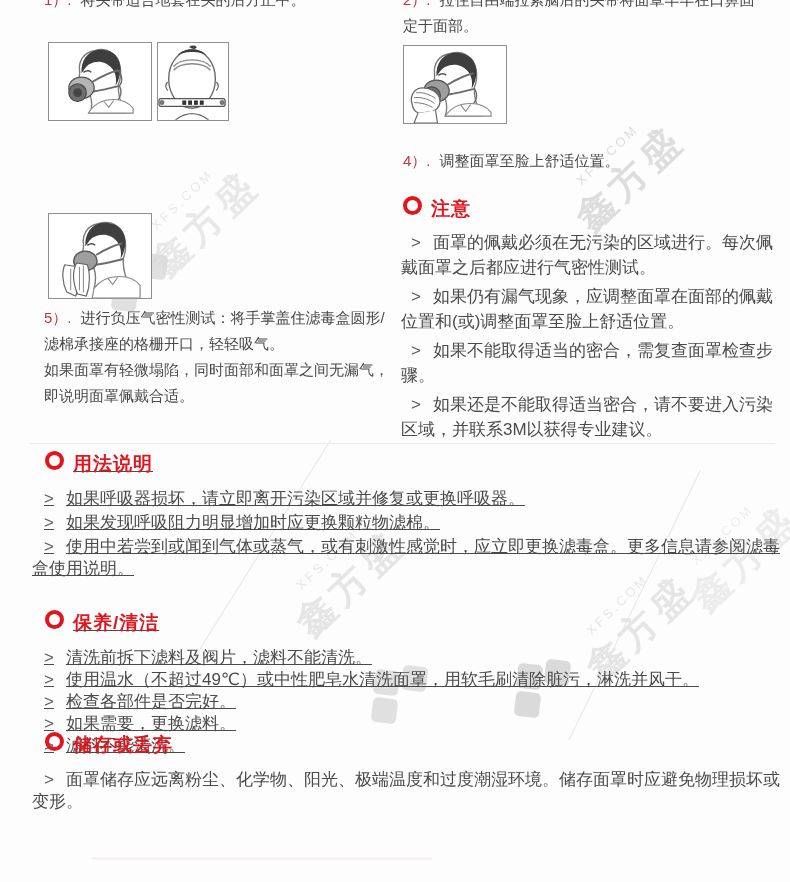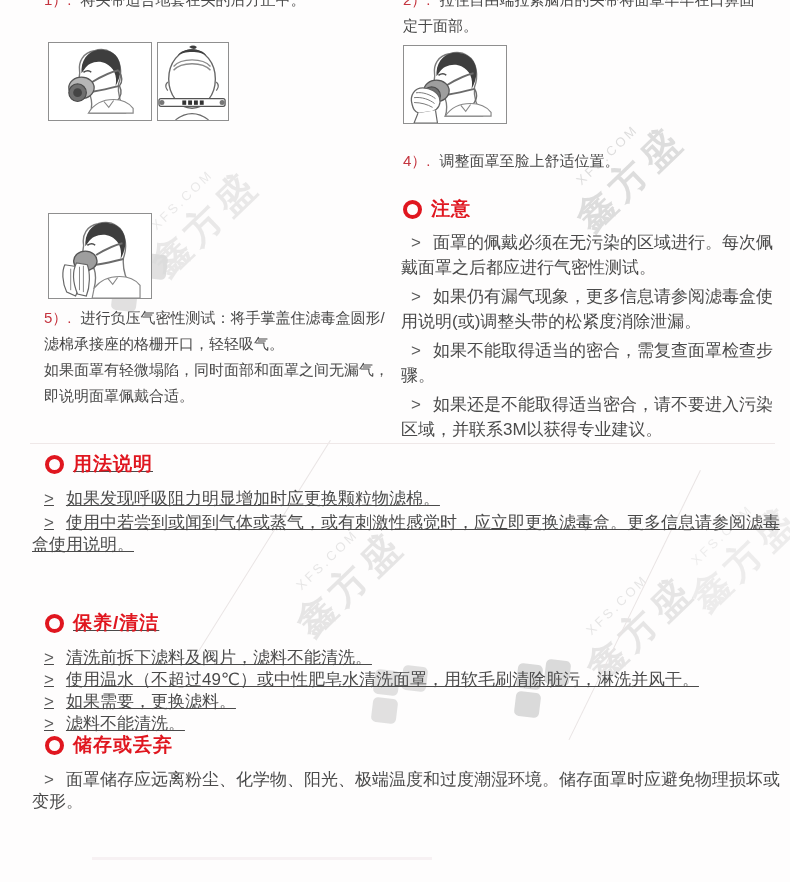--- a/index.html
+++ b/index.html
@@ -15,21 +15,21 @@
   .num{color:#c5343f;margin-right:9px;}
   .clip{height:13px;overflow:hidden;}
   .clip .step{margin-top:-13px;}
   
   .imgbox{
     position:absolute;box-sizing:border-box;background:#fff;
     border:1px solid #8f8f8f;
   }
   .imgbox svg{display:block;width:100%;height:100%;}
   
-  .sec-head{display:flex;align-items:center;gap:9px;}
+  .sec-head{display:flex;gap:9px;}
   .ring{width:11px;height:11px;border:4px solid #e0161f;border-radius:50%;flex:0 0 auto;}
   .sec-title{font-size:19px;font-weight:bold;color:#e0161f;letter-spacing:1px;}
   
   .chev{margin-right:12px;color:#5a5a5a;}
   .notice-list p{font-size:17px;line-height:25px;margin:0 0 4px;text-indent:10px;}
   .bsec{position:absolute;left:32px;width:748px;}
   .bsec .sec-head{padding-left:13px;margin-bottom:11px;}
   .bsec p{font-size:17px;line-height:22px;text-indent:12px;margin:0 0 2px;}
   .bsec.tight p{line-height:21px;margin:0 0 1px;}
   
@@ -167,21 +167,21 @@
   <p class="abs step" style="left:403px;top:148px;width:376px;">
     <span class="num">4）.</span><span>调整面罩至脸上舒适位置。</span>
   </p>
 
   <div class="abs sec-head" style="left:403px;top:196px;">
     <span class="ring"></span>
     <span class="sec-title">注意</span>
   </div>
   <div class="abs notice-list" style="left:401px;top:230px;width:376px;">
     <p><span class="chev">&gt;</span><span>面罩的佩戴必须在无污染的区域进行。每次佩戴面罩之后都应进行气密性测试。</span></p>
-    <p><span class="chev">&gt;</span><span>如果仍有漏气现象，更多信息请参阅滤毒盒使用说明(或)调整头带的松紧度消除泄漏。</span></p>
+    <p><span class="chev">&gt;</span><span>如果仍有漏气现象，应调整面罩在面部的佩戴位置和(或)调整面罩至脸上舒适位置。</span></p>
     <p><span class="chev">&gt;</span><span>如果不能取得适当的密合，需复查面罩检查步骤。</span></p>
     <p><span class="chev">&gt;</span><span>如果还是不能取得适当密合，请不要进入污染区域，并联系3M以获得专业建议。</span></p>
   </div>
 
   <div class="imgbox" style="left:48px;top:213px;width:104px;height:86px;">
     <svg viewBox="0 0 104 86">
       <path d="M50,10 C38,12 34,22 35,30 C36,36 34,40 32,44 L37,46 C37,52 40,56 46,56 C48,62 48,68 46,76 L84,76 C78,66 75,55 76,45 C80,35 79,18 69,12 C63,8 56,8 50,10 Z" fill="#ffffff" stroke="#7a7a7a" stroke-width="1.4"></path>
       <path d="M37,29 C38,15 48,8 59,9 C70,10 78,17 78,29 C78,35 76,41 73,46 C75,35 71,27 63,23 C55,19 44,22 40,29 L37,33 Z" fill="#3e3e3e"></path>
       <path d="M39,32 q5,-3 8,0" fill="none" stroke="#4a4a4a" stroke-width="1.6"></path>
       <path d="M48,42 C58,36 66,32 75,30" fill="none" stroke="#6b6b6b" stroke-width="2"></path>
@@ -200,31 +200,33 @@
       <span class="num">5）.</span><span>进行负压气密性测试：将手掌盖住滤毒盒圆形/滤棉承接座的格栅开口，轻轻吸气。</span>
     </p>
     <p class="step">如果面罩有轻微塌陷，同时面部和面罩之间无漏气，即说明面罩佩戴合适。</p>
   </div>
 
   <div class="bsec" style="top:451px;text-decoration:underline;">
     <div class="sec-head">
       <span class="ring"></span>
       <span class="sec-title">用法说明</span>
     </div>
+    <p><span class="chev">&gt;</span><span>如果呼吸器损坏，请立即离开污染区域并修复或更换呼吸器。</span></p>
     <p><span class="chev">&gt;</span><span>如果发现呼吸阻力明显增加时应更换颗粒物滤棉。</span></p>
     <p><span class="chev">&gt;</span><span>使用中若尝到或闻到气体或蒸气，或有刺激性感觉时，应立即更换滤毒盒。更多信息请参阅滤毒盒使用说明。</span></p>
   </div>
 
   <div class="bsec tight" style="top:610px;text-decoration:underline;">
     <div class="sec-head">
       <span class="ring"></span>
       <span class="sec-title">保养/清洁</span>
     </div>
     <p><span class="chev">&gt;</span><span>清洗前拆下滤料及阀片，滤料不能清洗。</span></p>
     <p><span class="chev">&gt;</span><span>使用温水（不超过49℃）或中性肥皂水清洗面罩，用软毛刷清除脏污，淋洗并风干。</span></p>
+    <p><span class="chev">&gt;</span><span>检查各部件是否完好。</span></p>
     <p><span class="chev">&gt;</span><span>如果需要，更换滤料。</span></p>
     <p><span class="chev">&gt;</span><span>滤料不能清洗。</span></p>
   </div>
 
   <div class="bsec" style="top:732px;">
     <div class="sec-head">
       <span class="ring"></span>
       <span class="sec-title">储存或丢弃</span>
     </div>
     <p><span class="chev">&gt;</span><span>面罩储存应远离粉尘、化学物、阳光、极端温度和过度潮湿环境。储存面罩时应避免物理损坏或变形。</span></p>

